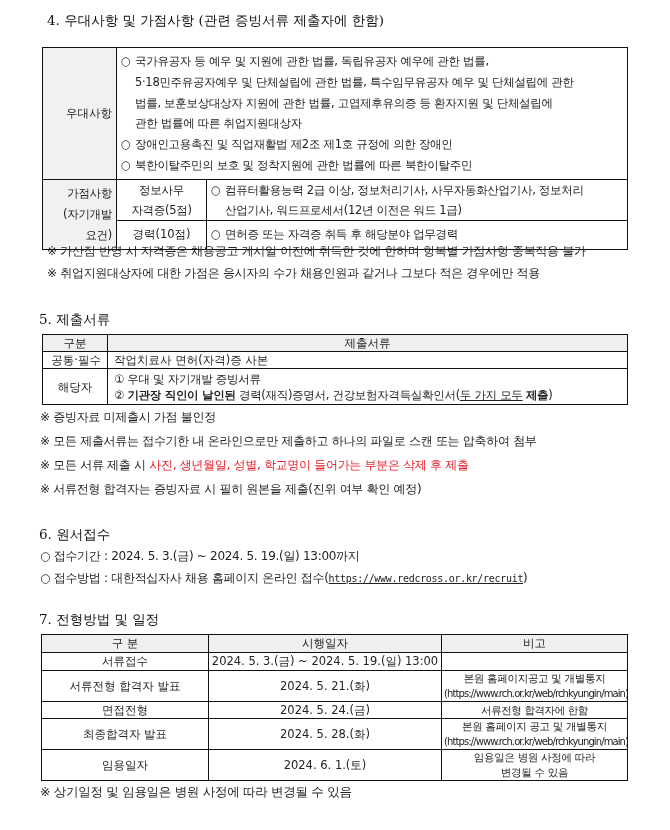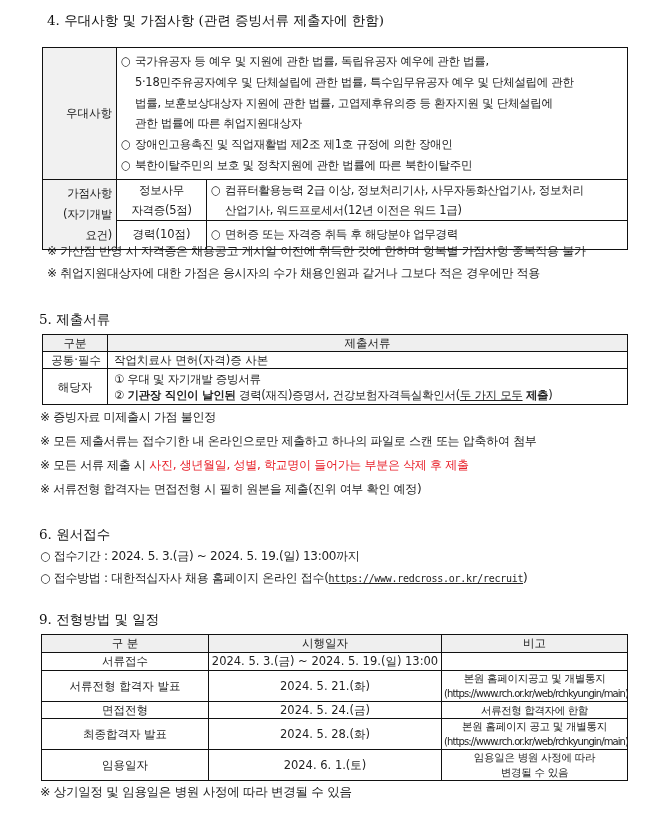--- a/index.html
+++ b/index.html
@@ -108,27 +108,27 @@
       <span class="line">① 우대 및 자기개발 증빙서류</span>
       <span class="line"><span>② </span><span class="bold">기관장 직인이 날인된</span><span> 경력(재직)증명서, 건강보험자격득실확인서(</span><span class="ul">두 가지 모두</span><span> </span><span class="bold">제출</span><span>)</span></span>
     </td>
   </tr>
 </tbody>
   </table>
 
 <div class="abs note" style="left:40px; top:409px;">※ 증빙자료 미제출시 가점 불인정</div>
 <div class="abs note" style="left:40px; top:433px;">※ 모든 제출서류는 접수기한 내 온라인으로만 제출하고 하나의 파일로 스캔 또는 압축하여 첨부</div>
 <div class="abs note" style="left:40px; top:457px;"><span>※ 모든 서류 제출 시 </span><span class="red">사진, 생년월일, 성별, 학교명이 들어가는 부분은 삭제 후 제출</span></div>
-<div class="abs note" style="left:40px; top:481px;">※ 서류전형 합격자는 면접전형 시 필히 원본을 제출(진위 여부 확인 예정)</div>
+<div class="abs note" style="left:40px; top:481px;">※ 서류전형 합격자는 증빙자료 시 필히 원본을 제출(진위 여부 확인 예정)</div>
 
 <div class="abs heading" style="left:39px; top:526px;">6. 원서접수</div>
 <div class="abs note" style="left:40px; top:548px;">○  접수기간 : 2024. 5. 3.(금) ~ 2024. 5. 19.(일) 13:00까지</div>
 <div class="abs note" style="left:40px; top:570px;"><span>○  접수방법 : 대한적십자사 채용 홈페이지 온라인 접수(</span><a class="link">https://www.redcross.or.kr/recruit</a><span>)</span></div>
 
-<div class="abs heading" style="left:39px; top:611px;">9. 전형방법 및 일정</div>
+<div class="abs heading" style="left:39px; top:611px;">7. 전형방법 및 일정</div>
 
 <table id="t3">
   <colgroup>
       <col style="width:167px">
       <col style="width:233px">
       <col>
     </colgroup>
   <tbody>
       <tr style="height:18px;">
     <th class="thead">구 분</th>

